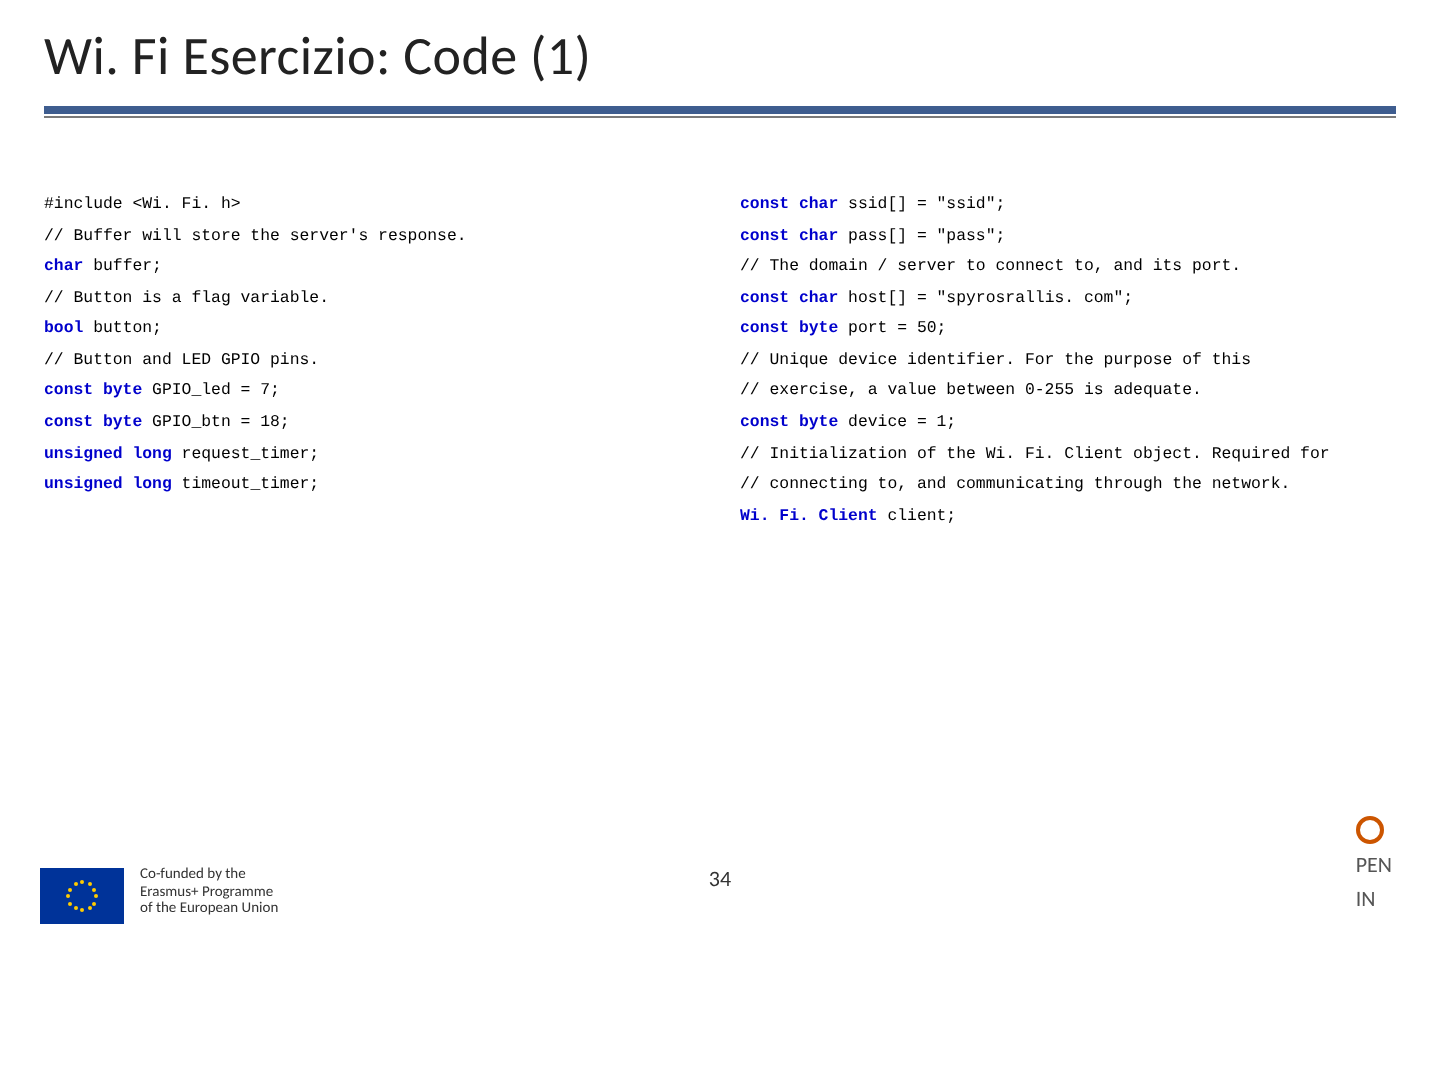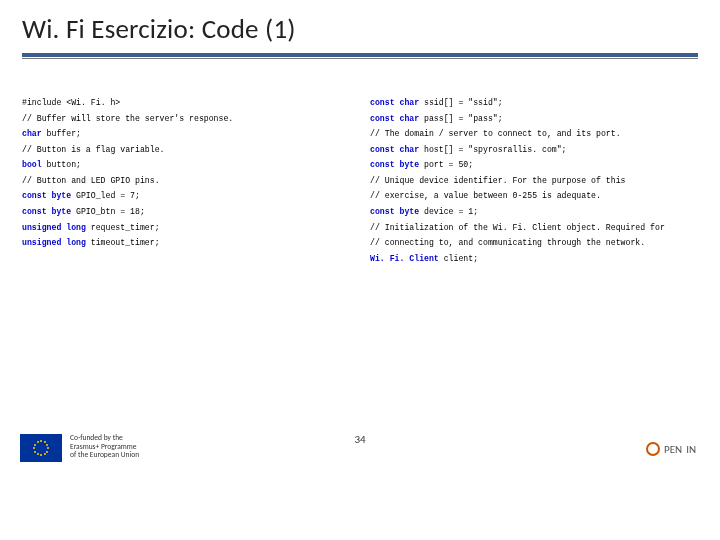--- a/index.html
+++ b/index.html
@@ -12,21 +12,21 @@
   .content { position: relative; padding: 36px 22px 0 22px; display: flex; gap: 20px; }
   .col { flex: 1 1 0; font-family: Liberation Mono, monospace; font-size: 8.2px; line-height: 1.9; color: #000; }
   .kw { color: #0000cc; font-weight: bold; }
   .footer { position: absolute; bottom: 14px; left: 0; right: 0; height: 48px; }
   .eu { position: absolute; left: 20px; bottom: 0; display: flex; align-items: flex-start; gap: 8px; }
   .eu-flag { width: 42px; height: 28px; background: #003399; position: relative; display: flex; align-items: center; justify-content: center; }
   .eu-flag .ring { width: 18px; height: 18px; position: relative; }
   .eu-flag .star { position: absolute; width: 2px; height: 2px; background: #ffcc00; border-radius: 50%; }
   .eu-text { font-size: 7.5px; line-height: 1.15; color: #333; font-family: Calibri, sans-serif; }
   .pagenum { position: absolute; left: 50%; bottom: 16px; transform: translateX(-50%); font-size: 11px; color: #333; font-family: Calibri, sans-serif; }
-  .logo-right { position: absolute; right: 24px; bottom: 6px; font-size: 11px; color: #555; font-family: Calibri, sans-serif; display: flex; align-items: flex-end; gap: 4px; }
+  .logo-right { position: absolute; right: 24px; bottom: 6px; font-size: 11px; color: #555; font-family: Calibri, sans-serif; display: flex; align-items: flex-start; gap: 4px; flex-direction: column; }
   .logo-o { width: 14px; height: 14px; border: 2px solid #cc5500; border-radius: 50%; display: inline-block; }
 </style>
 </head>
 <body>
 
 <div class="slide">
   <div class="title-area">
     <div class="title">Wi. Fi Esercizio: Code (1)</div>
   </div>
   <div class="title-rule"></div>

